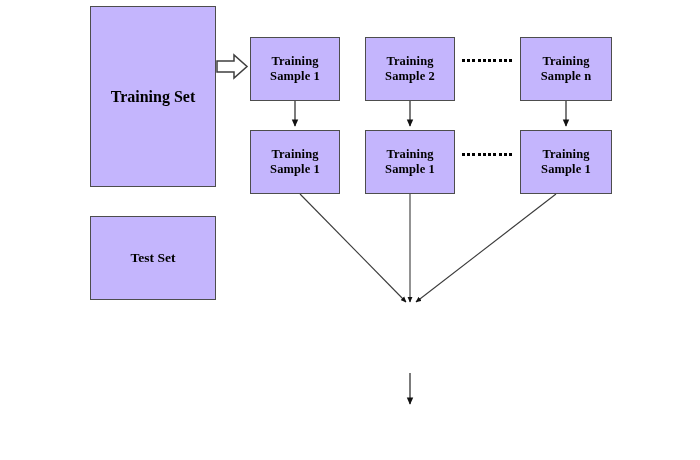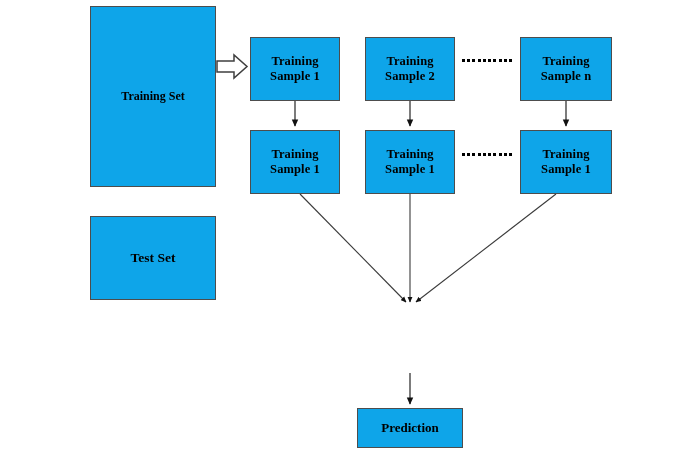--- a/index.html
+++ b/index.html
@@ -23,40 +23,40 @@
     left: 0;
     top: 0;
     width: 700px;
     height: 460px;
     pointer-events: none;
   }
   .node {
     position: absolute;
     box-sizing: border-box;
     border: 1.6px solid #4d4d4d;
-    background: #0ea5e9;
+    background: #c4b5fd;
     display: flex;
     flex-direction: column;
     align-items: center;
     justify-content: center;
     text-align: center;
     color: #000000;
     font-weight: bold;
     font-family: "Liberation Serif", "DejaVu Serif", serif;
     line-height: 1.22;
     z-index: 2;
   }
   .node-label {
     display: block;
     white-space: pre-line;
   }
   
   #node-training-set {
     left: 90px; top: 6px; width: 126px; height: 181px;
-    font-size: 12px;
+    font-size: 16px;
   }
   #node-test-set {
     left: 90px; top: 216px; width: 126px; height: 84px;
     font-size: 13.5px;
   }
   
   .sample-box {
     font-size: 12.5px;
     letter-spacing: 0.1px;
   }
@@ -179,17 +179,14 @@
     <span class="dot"></span>
     <span class="dot"></span>
     <span class="dot"></span>
     <span class="dot"></span>
     <span class="dot"></span>
     <span class="dot"></span>
     <span class="dot"></span>
   </div>
 
 
-  <div class="node" id="node-prediction">
-    <span class="node-label">Prediction</span>
-  </div>
 
 </div>
 
 </body></html>

